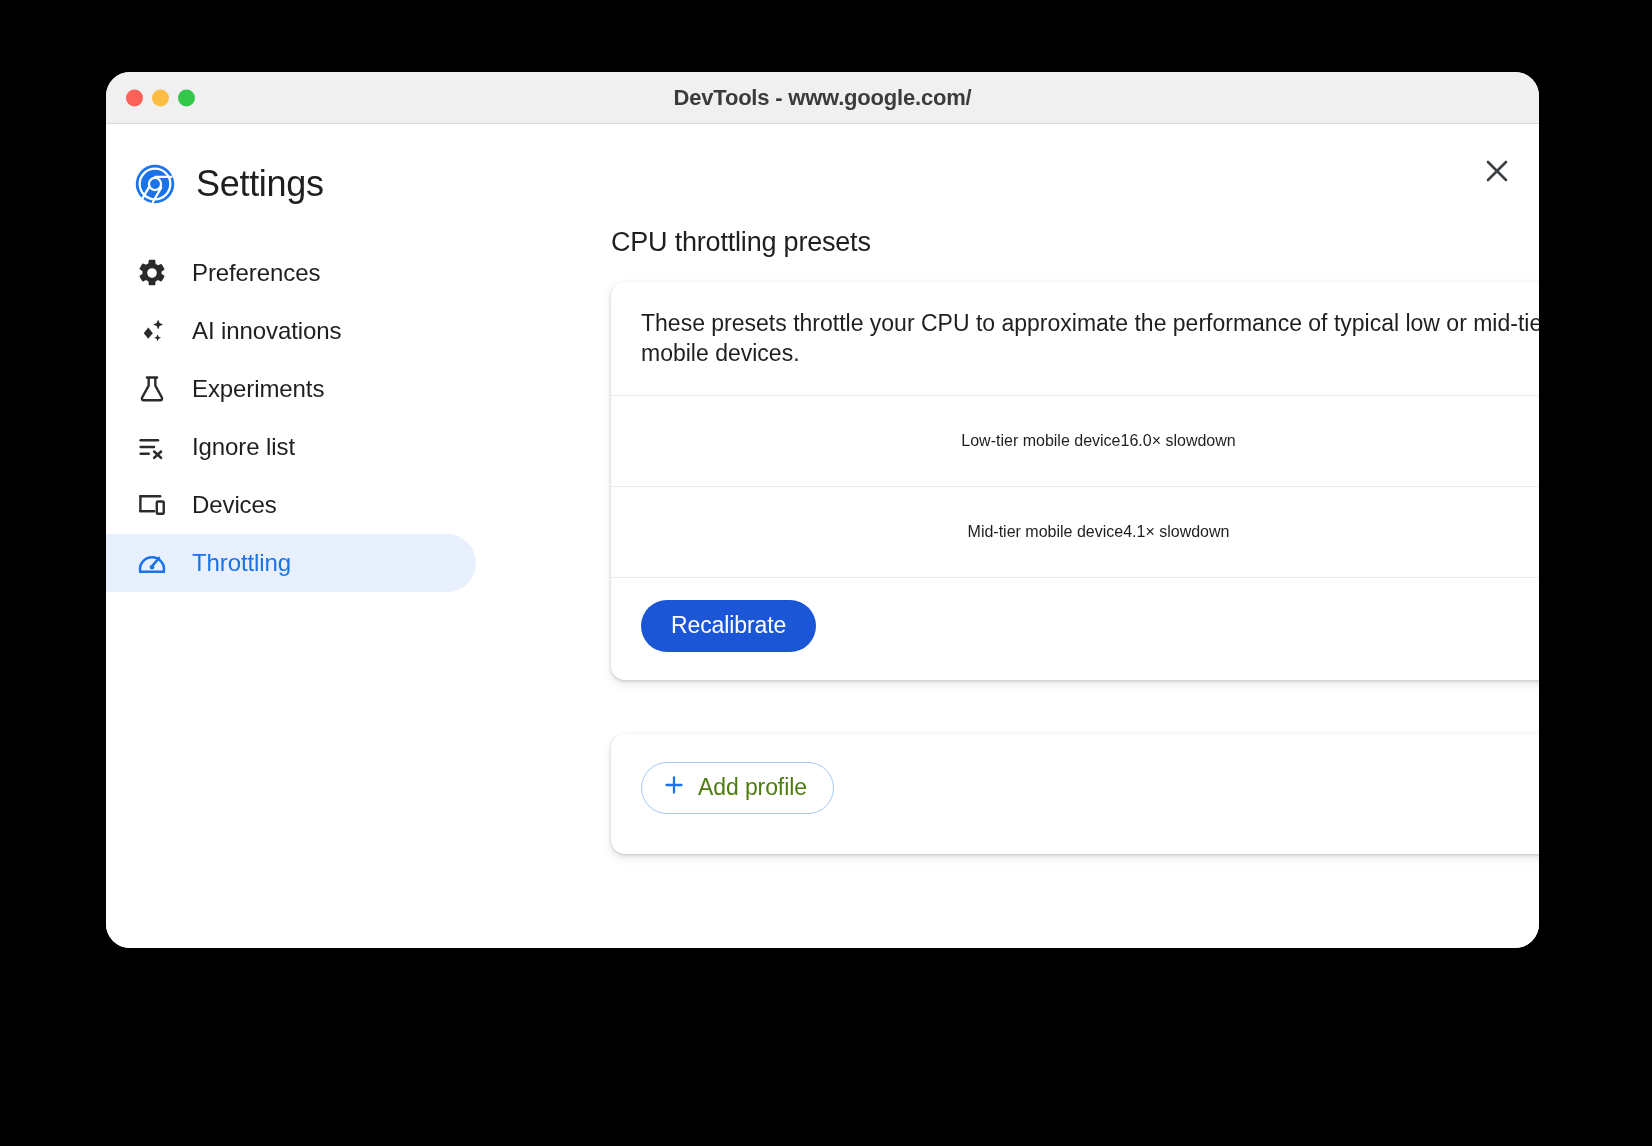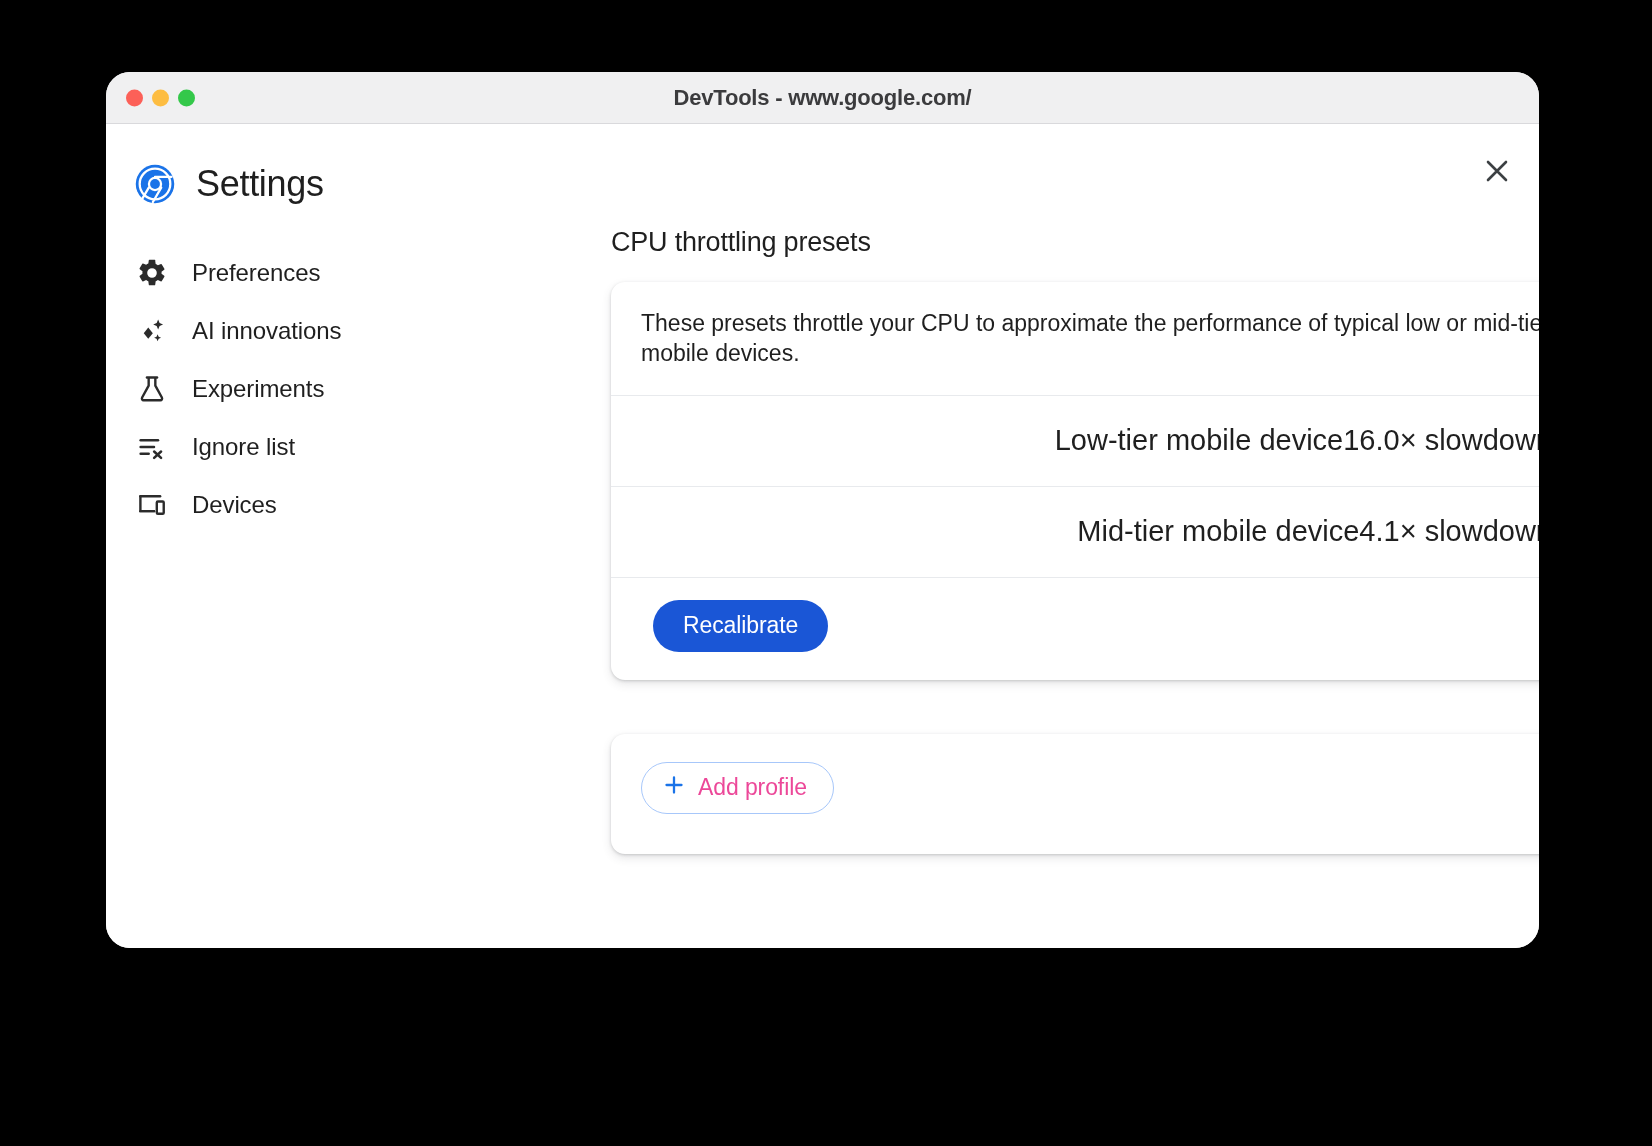--- a/index.html
+++ b/index.html
@@ -177,30 +177,30 @@
     padding: 26px 30px 26px 30px;
     font-size: 23px;
     line-height: 1.32;
     color: #1f1f1f;
     border-bottom: 1px solid #e8eaed;
   }
 
   .preset-row {
     display: flex;
     align-items: center;
-    justify-content: flex-end;
+    justify-content: center;
     padding: 0 34px;
     height: 91px;
     border-bottom: 1px solid #e8eaed;
-    font-size: 29px;
+    font-size: 16px;
     color: #1f1f1f;
   }
 
   .card-footer {
-    padding: 22px 30px 28px 42px;
+    padding: 22px 30px 28px 30px;
   }
 
   .btn-filled {
     background: #1a56d6;
     color: #ffffff;
     border: none;
     border-radius: 26px;
     height: 52px;
     padding: 0 30px;
     font-size: 23px;
@@ -211,21 +211,21 @@
 
   .net-card-body {
     padding: 28px 30px 40px 30px;
   }
 
   .btn-outline {
     display: inline-flex;
     align-items: center;
     gap: 12px;
     background: #ffffff;
-    color: #ec4899;
+    color: #4d7c0f;
     border: 1px solid #a7c7fa;
     border-radius: 26px;
     height: 52px;
     padding: 0 26px 0 20px;
     font-size: 23px;
     font-family: "Liberation Sans", sans-serif;
     cursor: pointer;
     letter-spacing: -0.1px;
   }
   .plus-icon { display: block; }
@@ -329,20 +329,30 @@
                   <path d="M3.3 5.4v11.2h10.2"></path>
                   <path d="M3.3 16.6h10.2"></path>
                   <path d="M3.3 5.4h14.8"></path>
                   <rect x="15.6" y="9.4" width="5.2" height="9.2" rx="0.8"></rect>
                 </g>
               </svg>
             </span>
             <span class="nav-label">Devices</span>
           </li>
 
+          <li class="nav-item selected">
+            <span class="nav-icon">
+              <svg width="32" height="32" viewBox="0 0 24 24" aria-hidden="true">
+                <path fill="none" stroke="#1a73e8" stroke-width="1.9" stroke-linecap="round" d="M3.2 18.6a9 9 0 1 1 17.6 0z"></path>
+                <path fill="none" stroke="#1a73e8" stroke-width="1.9" stroke-linecap="round" d="M12 14.5 L17.2 8.2"></path>
+                <circle cx="12" cy="15.1" r="1.7" fill="#1a73e8"></circle>
+              </svg>
+            </span>
+            <span class="nav-label">Throttling</span>
+          </li>
 
 
 
         </ul>
       </div>
 
       <div class="main">
 
         <h2 class="section-title">CPU throttling presets</h2>
 

